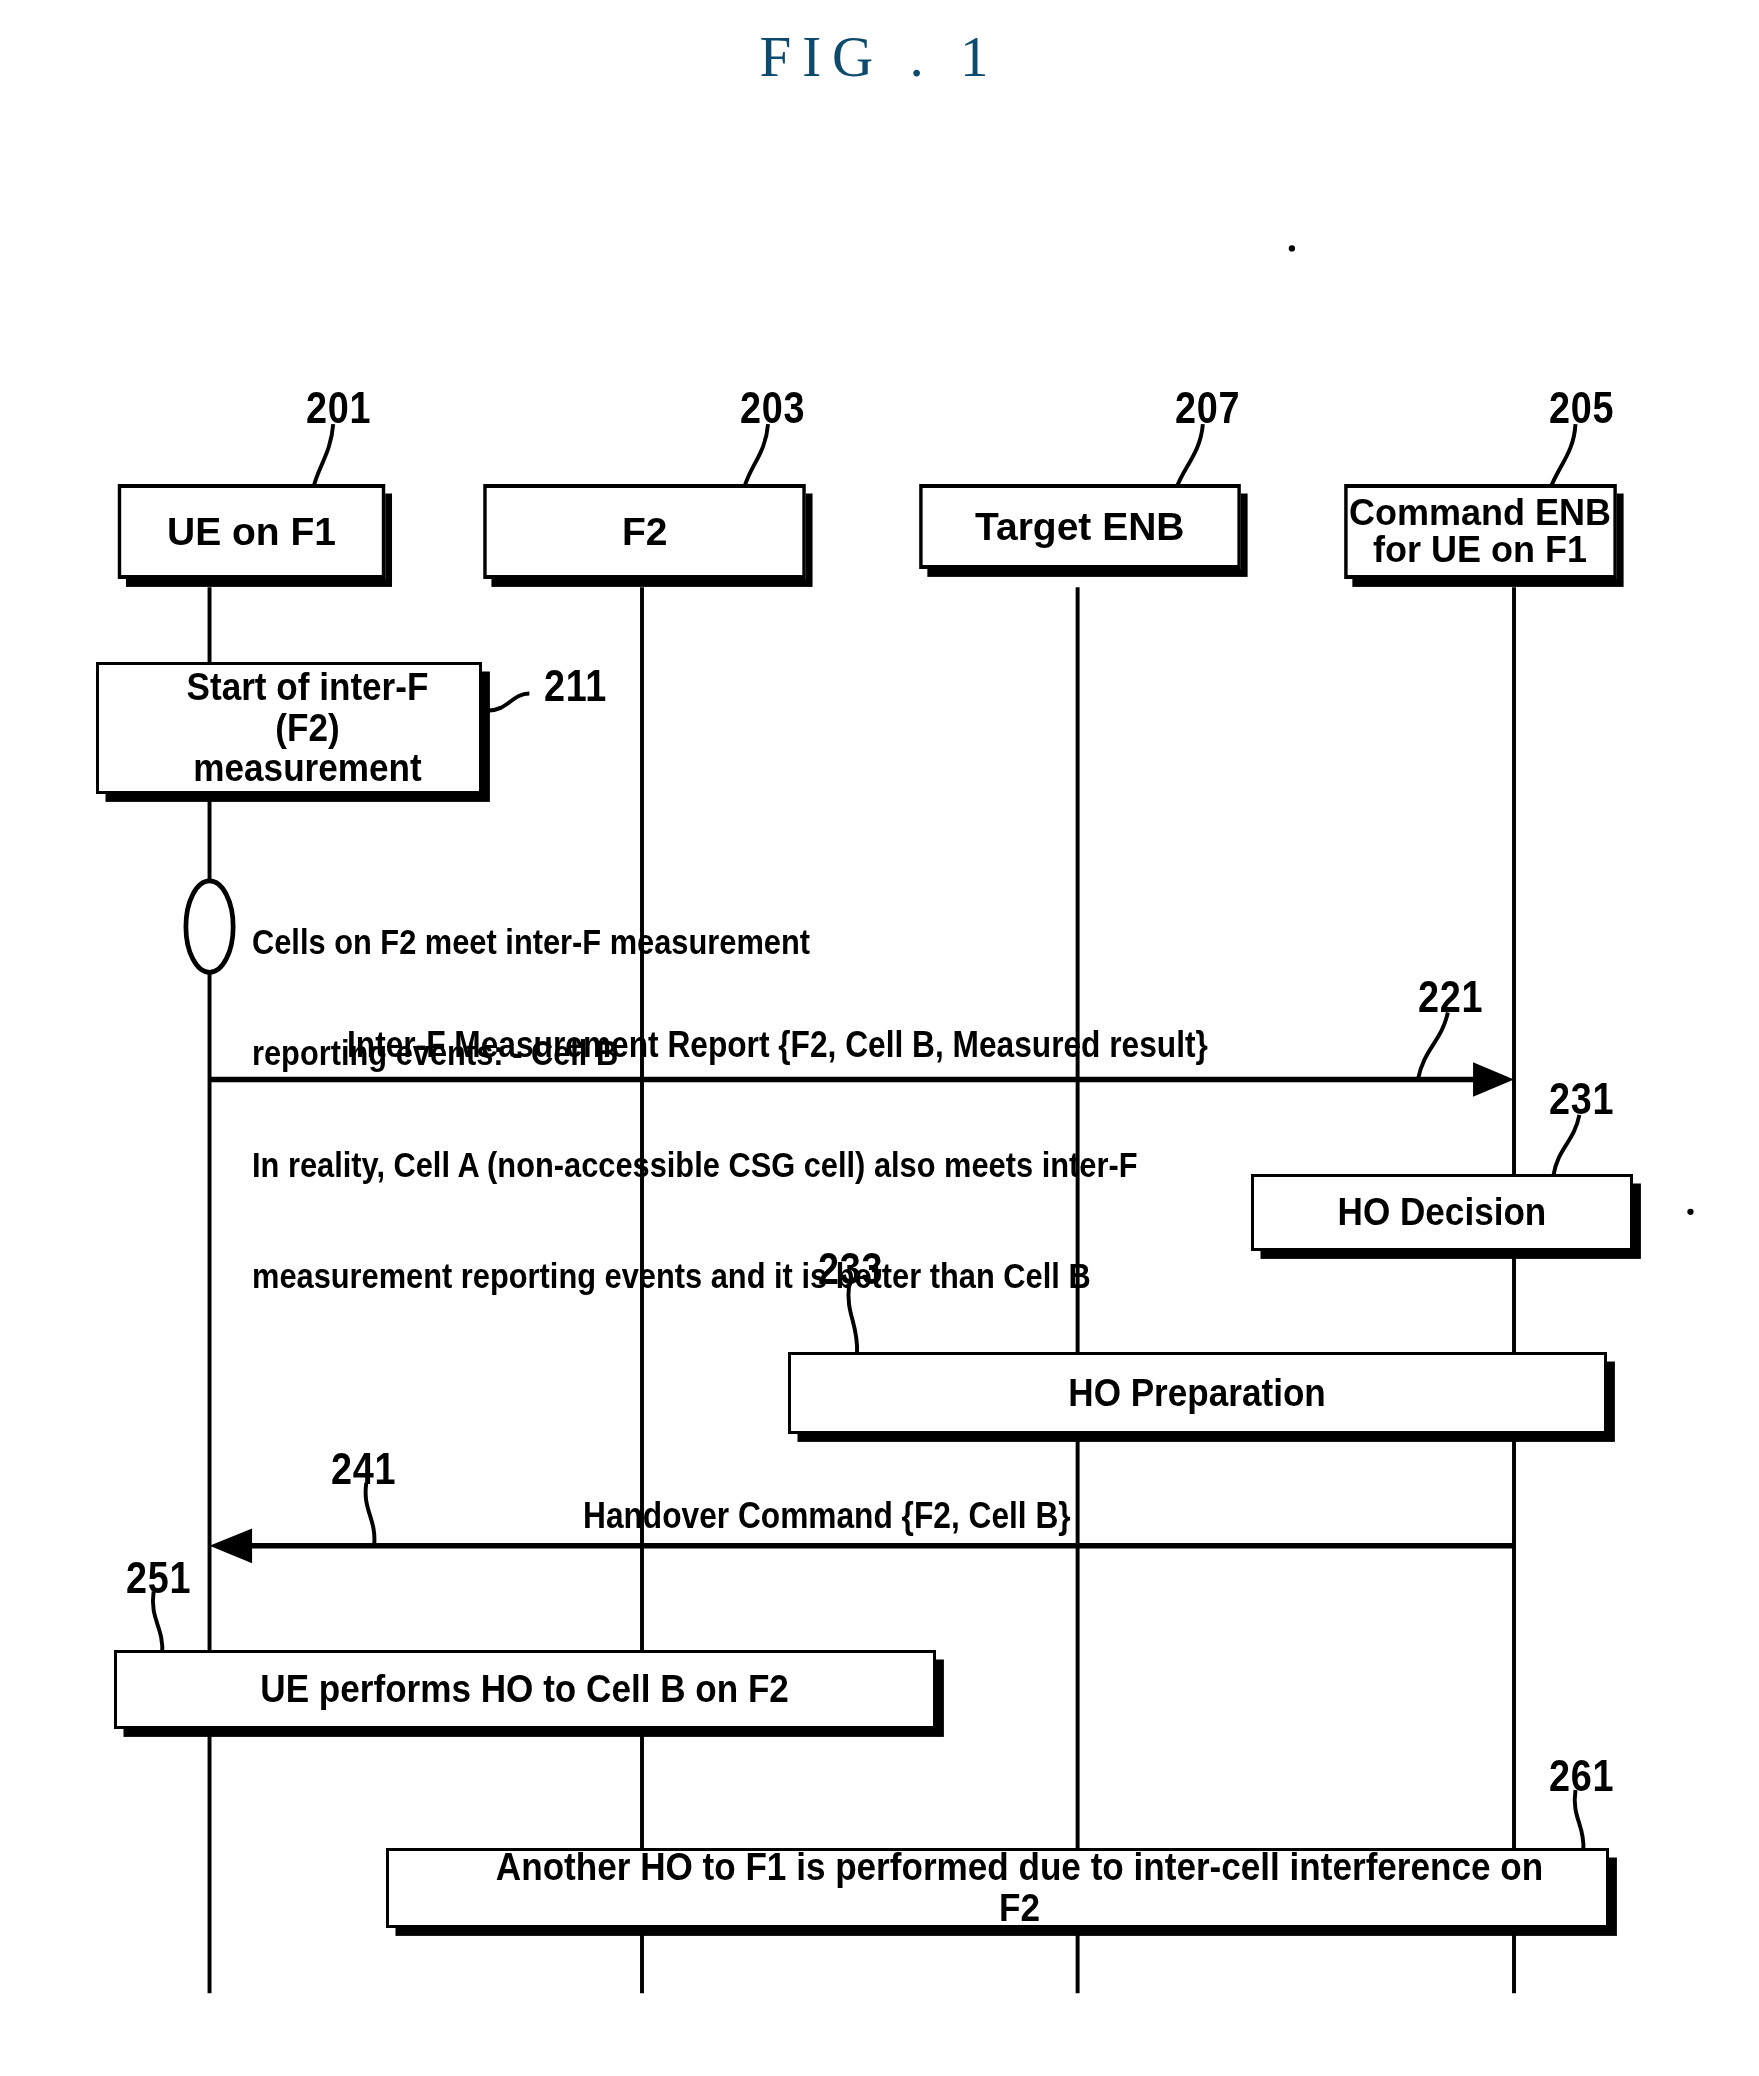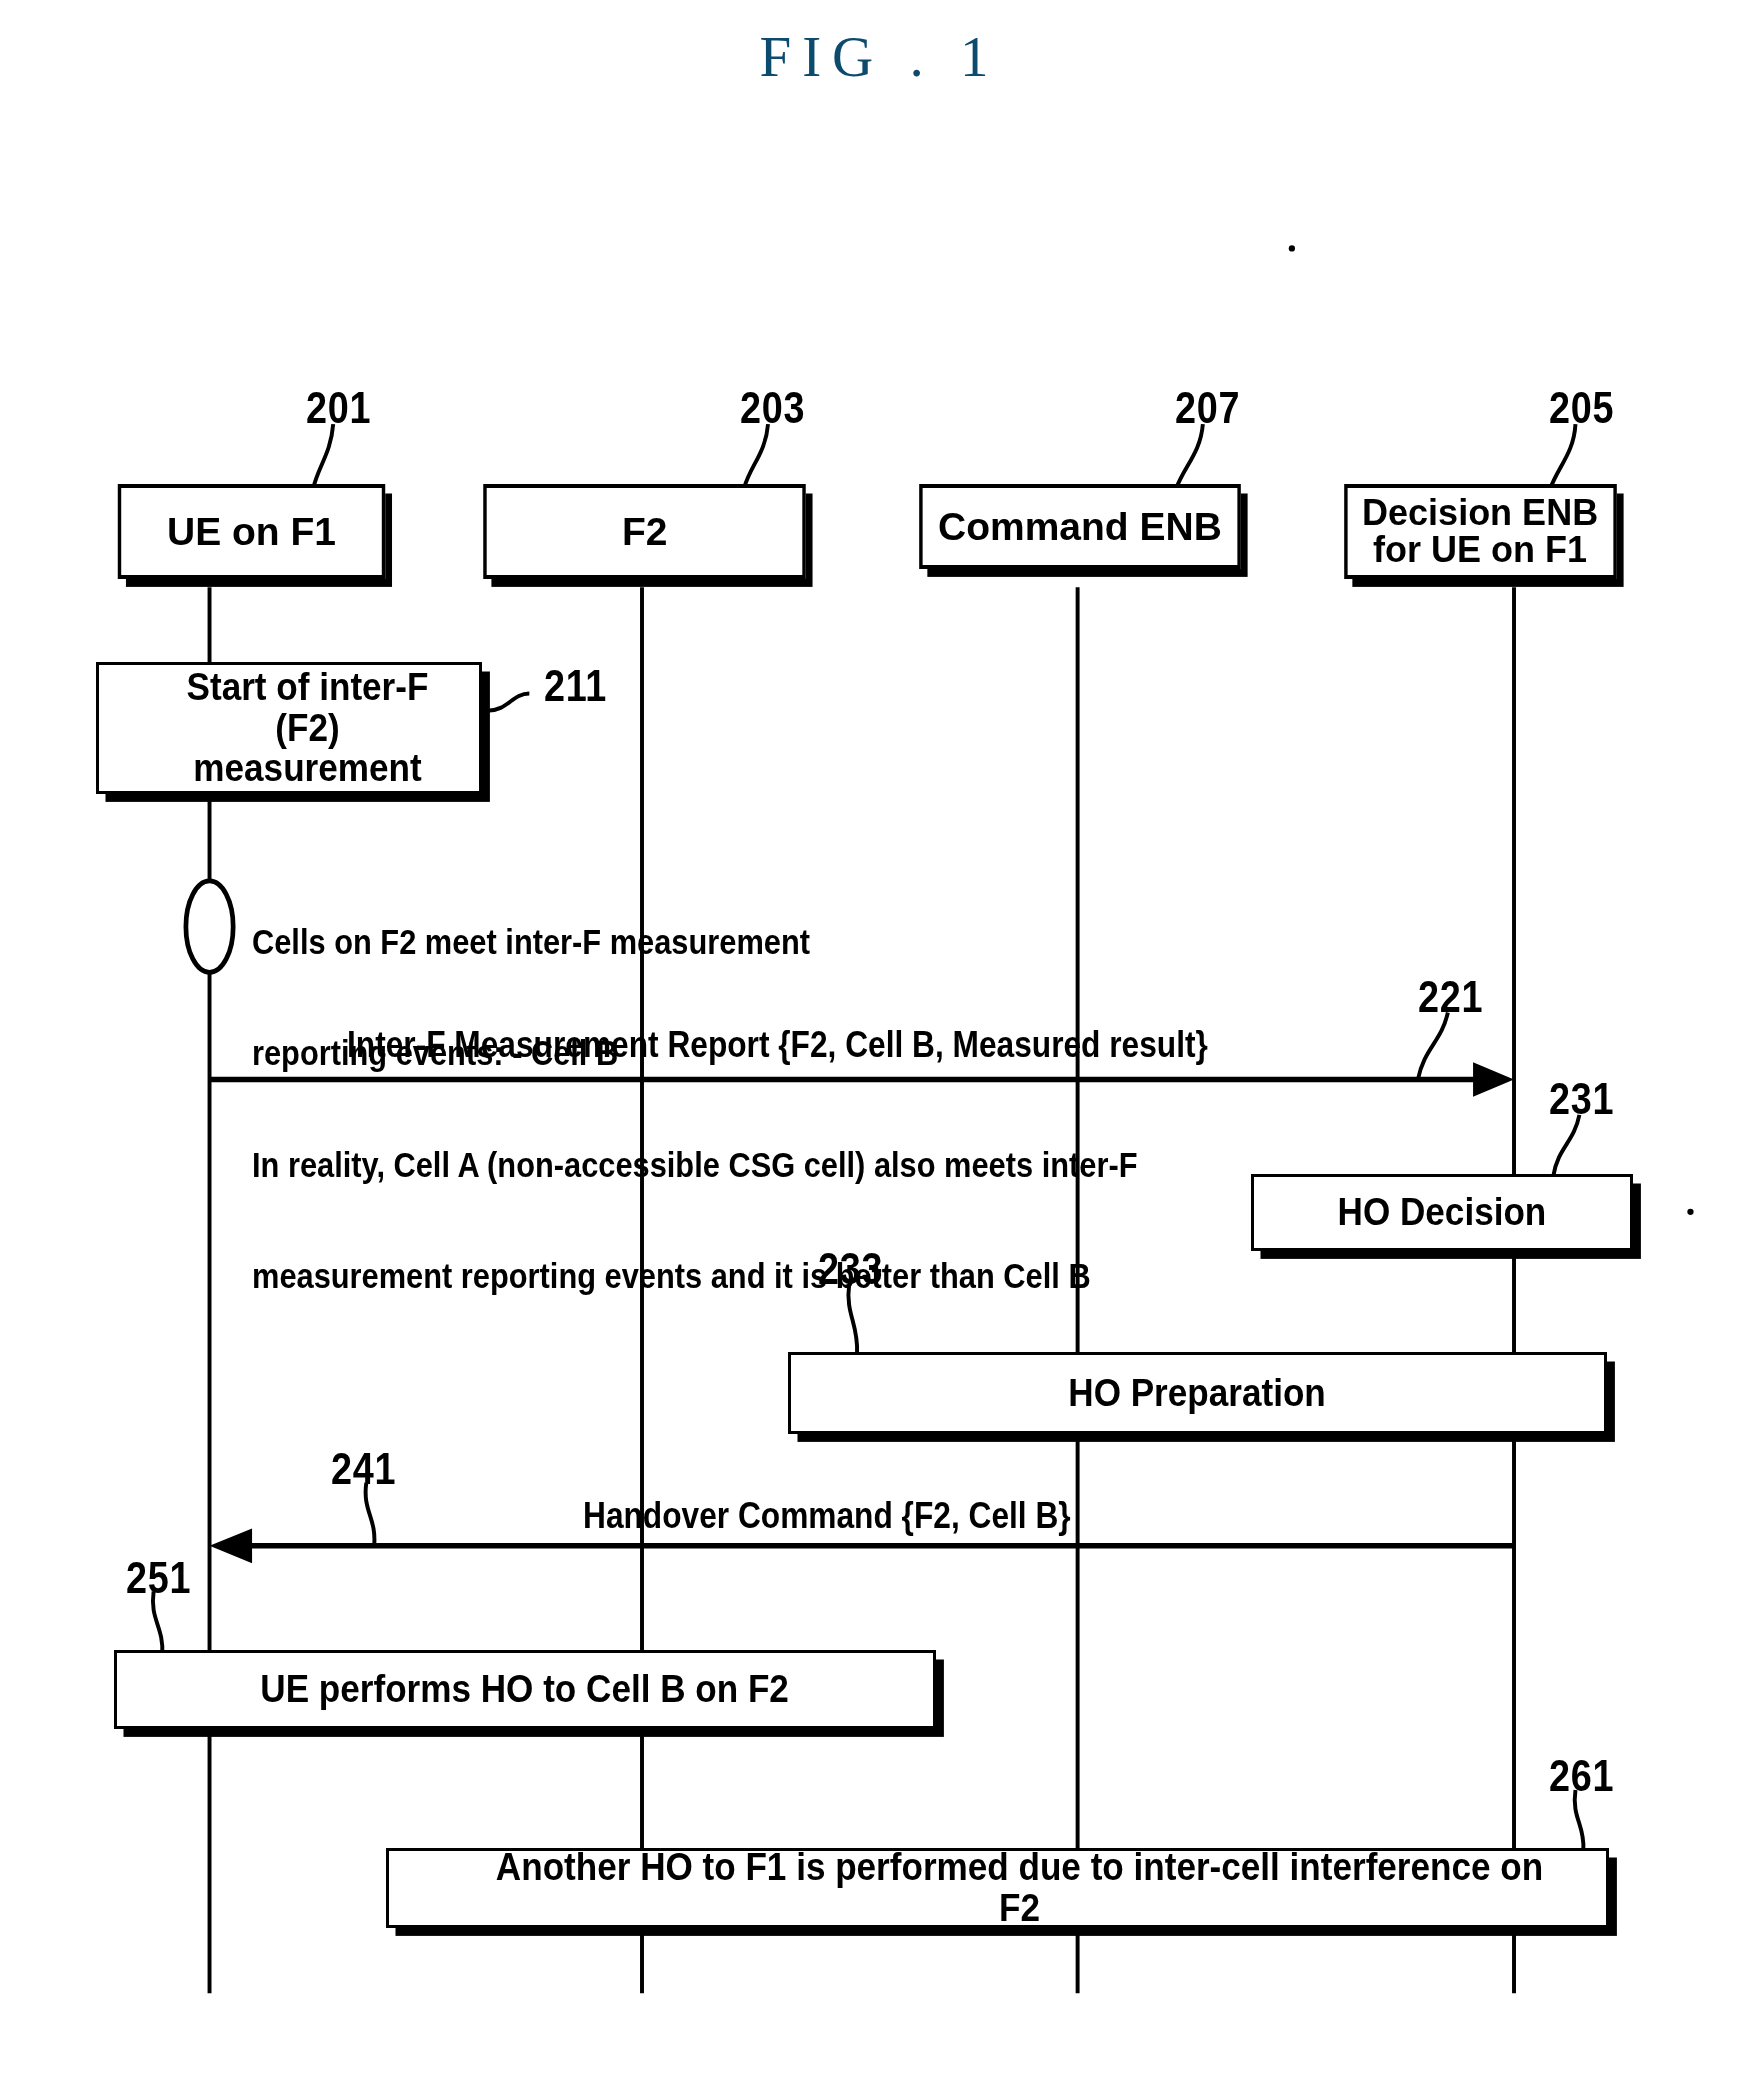--- a/index.html
+++ b/index.html
@@ -149,26 +149,26 @@
 
 <div class="actor-box" style="left:96px; top:484px; width:311px; height:95px;">
   <span class="lbl">UE on F1</span>
 </div>
 
 <div class="actor-box" style="left:457px; top:484px; width:375px; height:95px;">
   <span class="lbl">F2</span>
 </div>
 
 <div class="actor-box" style="left:893px; top:484px; width:374px; height:85px;">
-  <span class="lbl">Command ENB</span>
+  <span class="lbl">Target ENB</span>
 </div>
 
 <div class="actor-box" style="left:1322px; top:484px; width:317px; height:95px; font-size:36px;">
   <span class="lbl">
-    <span>Decision ENB</span><br>
+    <span>Command ENB</span><br>
     <span>for UE on F1</span>
   </span>
 </div>
 
 <div class="ref" style="left:306px;  top:382px;">201</div>
 <div class="ref" style="left:740px;  top:382px;">203</div>
 <div class="ref" style="left:1175px; top:382px;">207</div>
 <div class="ref" style="left:1549px; top:382px;">205</div>
 
 <div class="proc-box left-align" style="left:96px; top:662px; width:386px; height:132px;">

